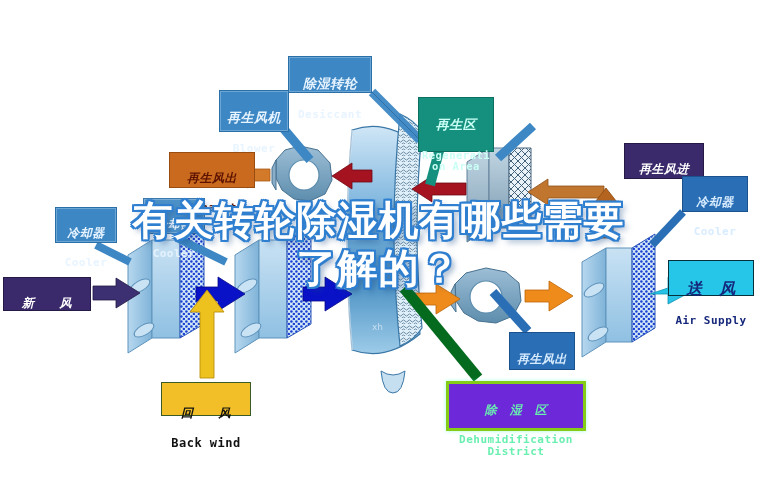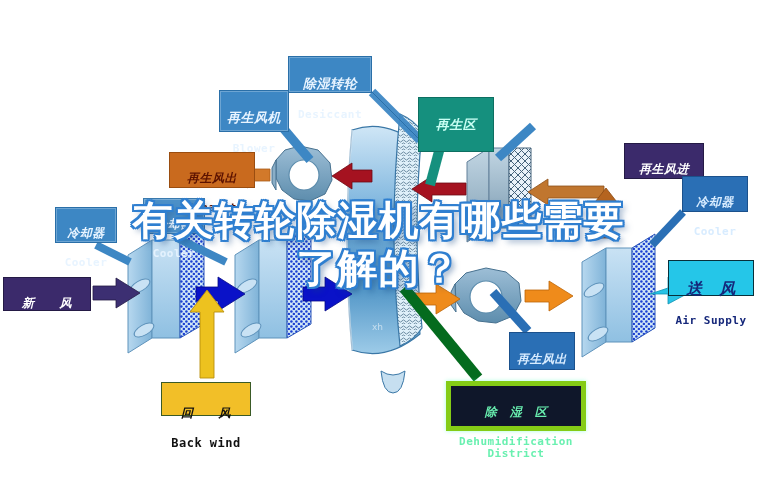--- a/index.html
+++ b/index.html
@@ -13,21 +13,21 @@
   .label .cn{display:block;font-weight:700;font-family:"DejaVu Sans",sans-serif;font-style:italic;}
   .label .en{display:block;font-family:"DejaVu Sans Mono","Liberation Mono",monospace;font-weight:700;}
 
   
   .lb-blue{background:#3d87c4;color:#e8f4ff;border:1px solid #2a6fa8;
            box-shadow:0 0 0 1px rgba(255,255,255,.25) inset;}
   .lb-blue2{background:#2a6fb5;color:#d8ecff;border:1px solid #1b518c;}
   .lb-orange{background:#c96a1e;color:#5c1200;border:1px solid #9a4d10;}
   .lb-purple{background:#3b2a6b;color:#ffffff;border:1px solid #241a45;}
   .lb-teal{background:#15907e;color:#c9fff4;border:1px solid #0d6f61;}
-  .lb-green{background:#0f172a;color:#69f0b0;border:5px solid #84cc16;
+  .lb-green{background:#6d28d9;color:#69f0b0;border:3px solid #84cc16;
             box-shadow:0 0 4px rgba(60,255,180,.45);}
   .lb-cyan{background:#25c6e8;color:#15277a;border:1.5px solid #07303a;}
   .lb-yellow{background:#f2bf28;color:#111;border:1.5px solid #3a5a26;}
 
   
   svg.layer{position:absolute;left:0;top:0;width:757px;height:488px;overflow:visible;}
   #lines{z-index:30;}
   #parts{z-index:10;}
   #arrows{z-index:20;}
 
@@ -223,20 +223,22 @@
     <span class="en" style="font-size:11px;">Desiccant</span>
   </div>
 
   <div class="label lb-blue" style="left:219px;top:90px;width:70px;height:42px;padding-top:3px;">
     <span class="cn" style="font-size:13px;">再生风机</span>
     <span class="en" style="font-size:11px;">Blower</span>
   </div>
 
   <div class="label lb-teal" style="left:418px;top:52px;width:76px;height:55px;padding-top:3px;margin-top:45px;">
     <span class="cn" style="font-size:13px;">再生区</span>
+    <span class="en" style="font-size:10.5px;">Regenerati
+on Area</span>
   </div>
 
 
   <div class="label lb-orange" style="left:169px;top:152px;width:86px;height:36px;padding-top:2px;">
     <span class="cn" style="font-size:12px;">再生风出</span>
     <span class="en" style="font-size:11px;">Exhaust</span>
   </div>
 
   <div class="label lb-purple" style="left:596px;top:143px;width:80px;height:36px;padding-top:2px;margin-left:28px;">
     <span class="cn" style="font-size:12px;">再生风进</span>

